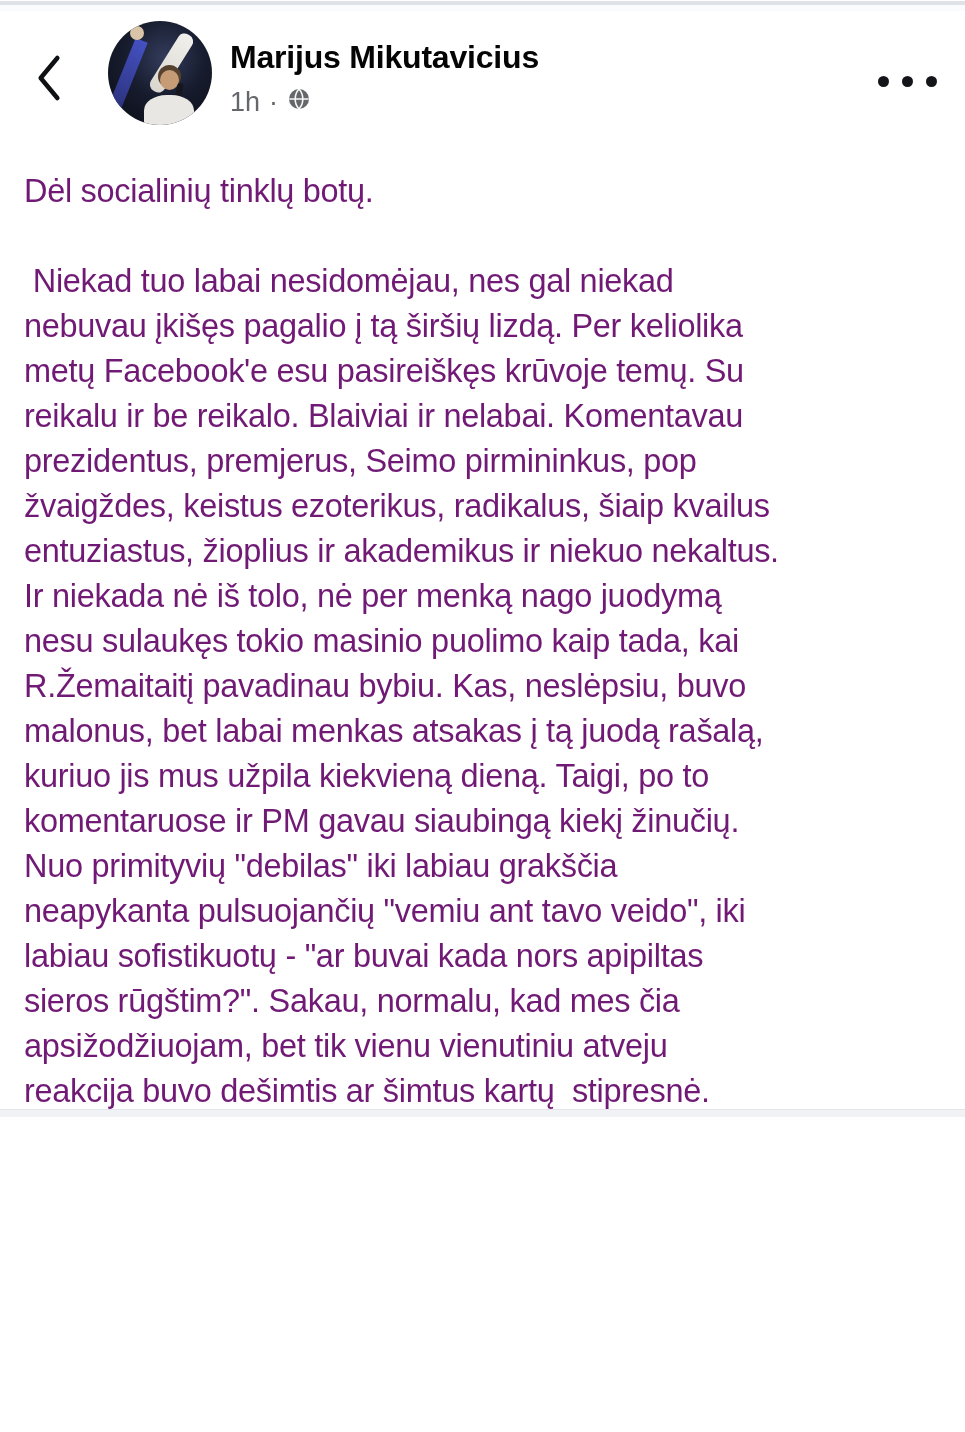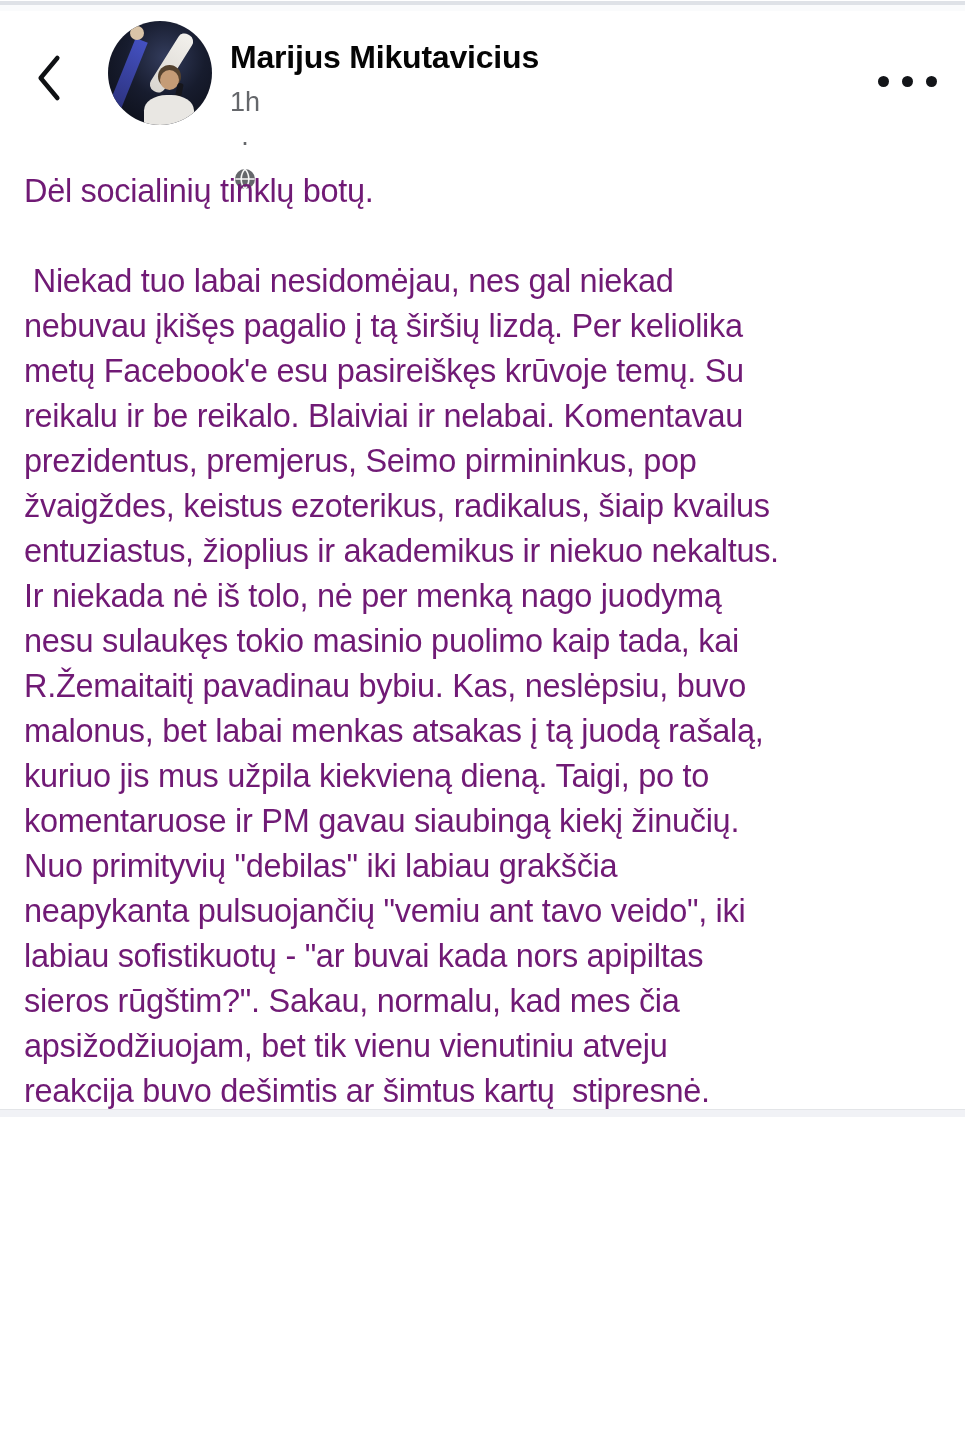--- a/index.html
+++ b/index.html
@@ -64,22 +64,22 @@
     position: absolute; left: 36px; top: 74px; width: 50px; height: 34px;
     background: #e9e7e3; border-radius: 45% 45% 0 0;
   }
   .name {
     position: absolute; left: 230px; top: 38px;
     font-size: 32px; font-weight: bold; color: #050505; letter-spacing: -0.2px;
     cursor: pointer;
   }
   .meta {
     position: absolute; left: 230px; top: 86px;
-    display: flex; align-items: center; gap: 9px;
-    font-size: 27px; color: #65676b; flex-direction: column;
+    display: flex; gap: 9px;
+    font-size: 27px; color: #65676b;
   }
   .menu-btn {
     position: absolute; left: 872px; top: 58px; width: 72px; height: 44px;
     display: flex; align-items: center; justify-content: flex-start; gap: 13px;
     cursor: pointer; background: none; border: none; padding-left: 6px;
   }
   .menu-btn .dot {
     width: 11px; height: 11px; border-radius: 50%; background: #131519;
   }
 

